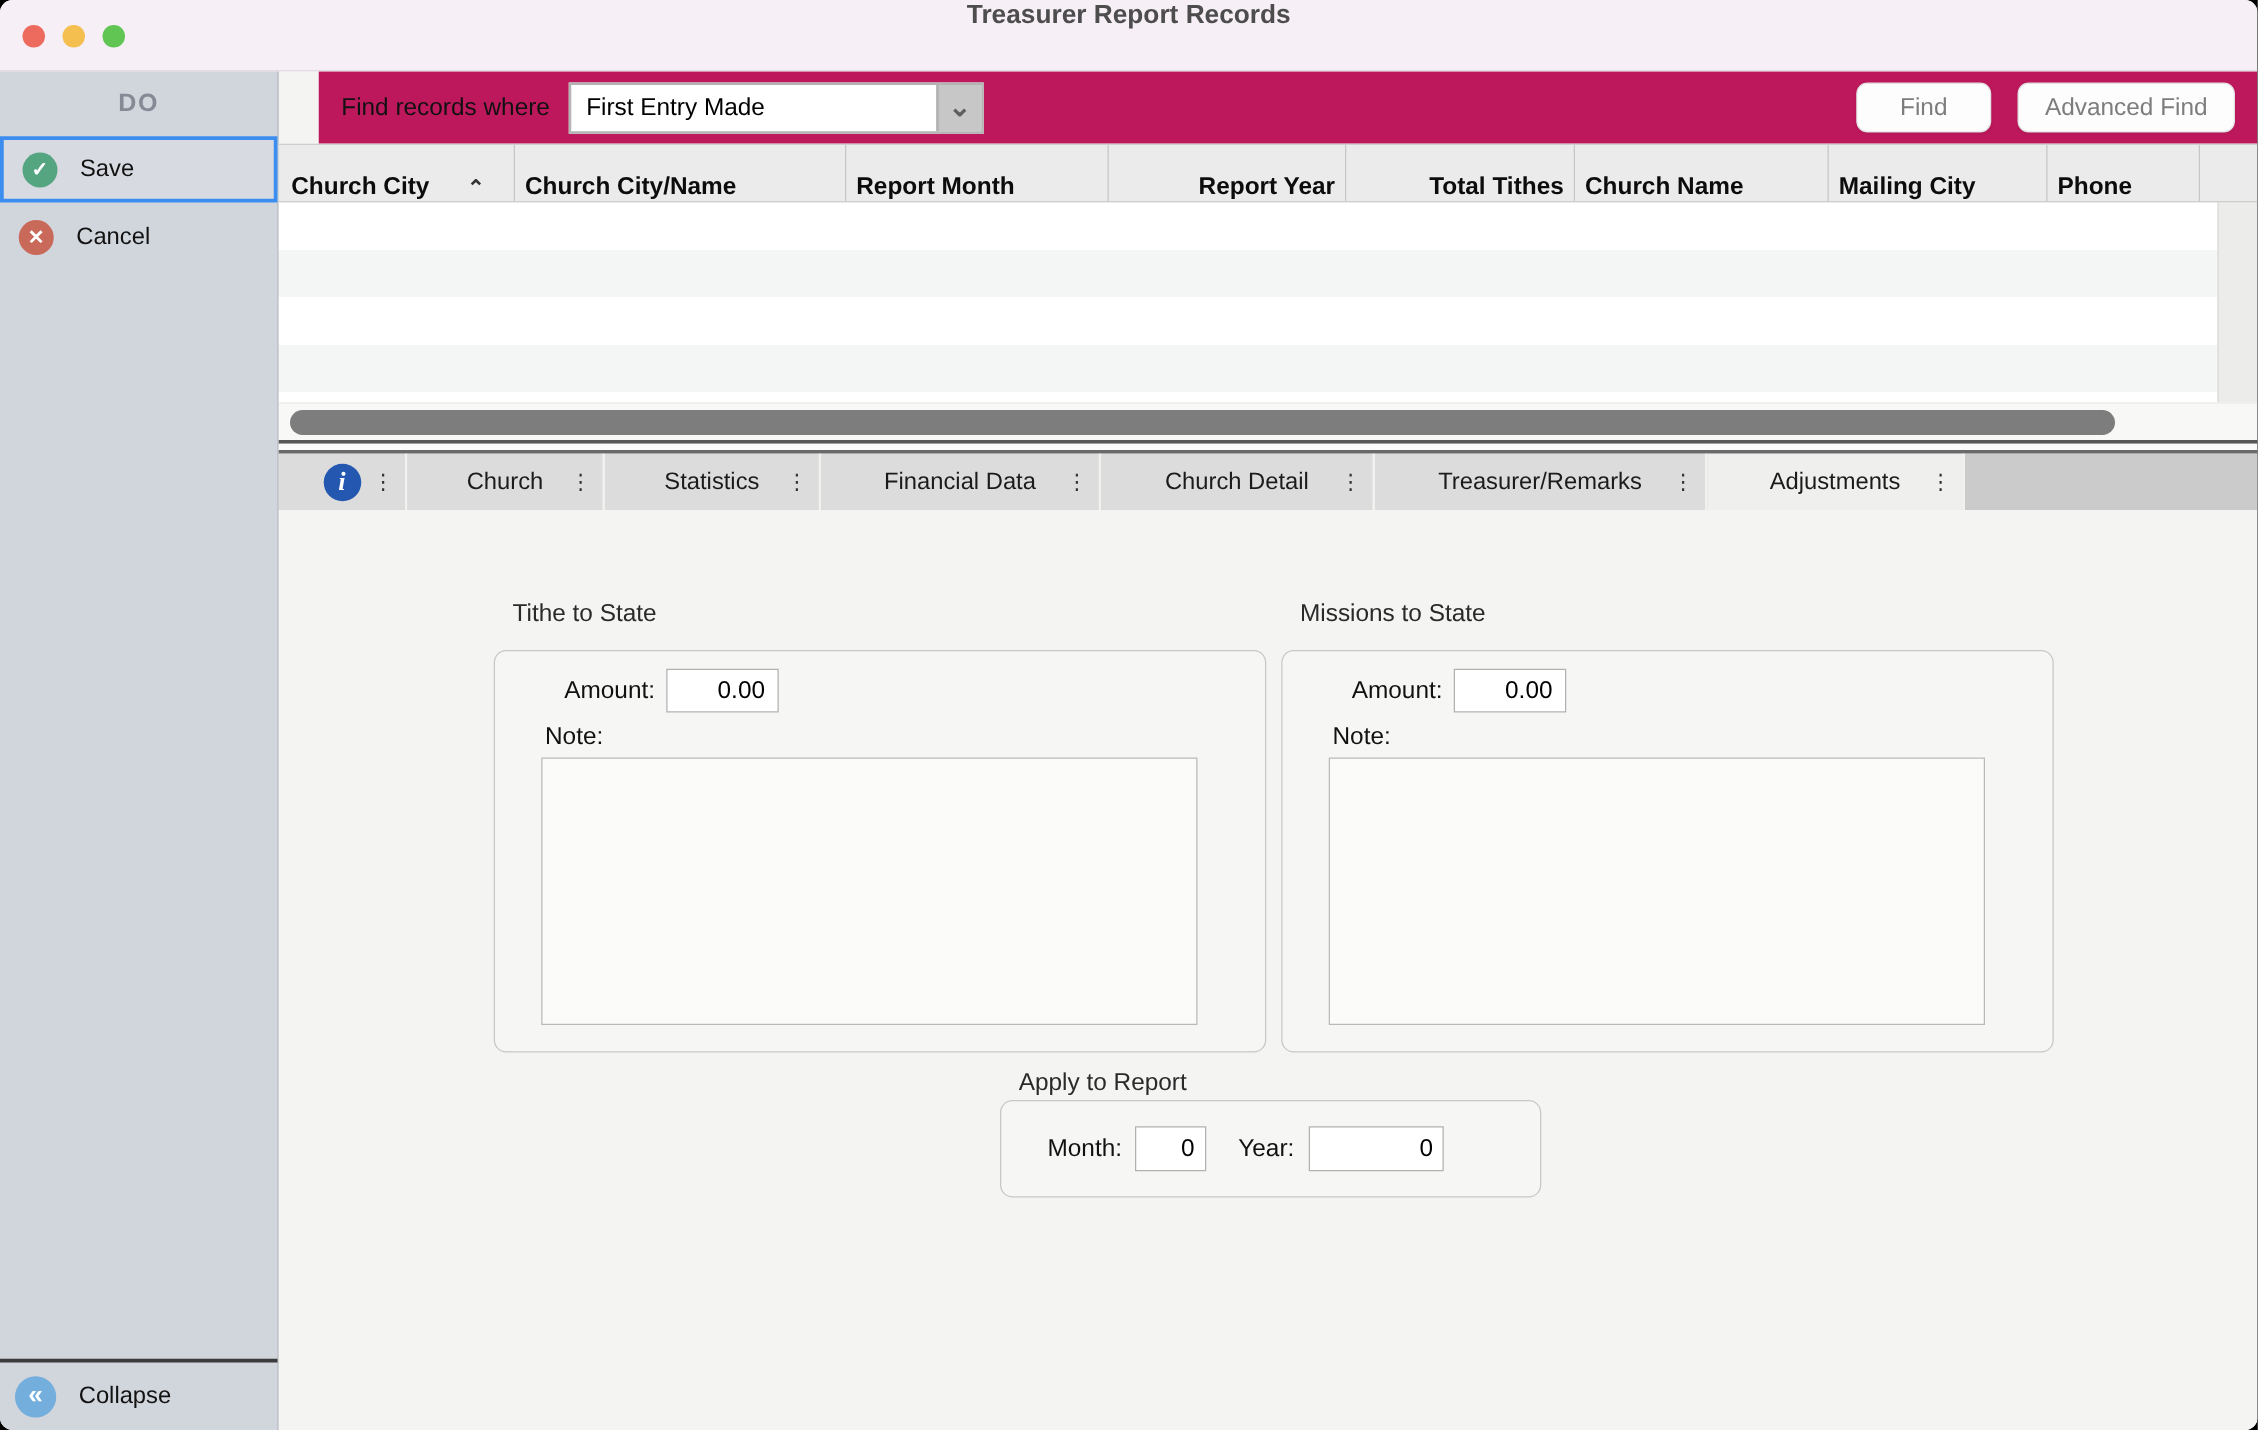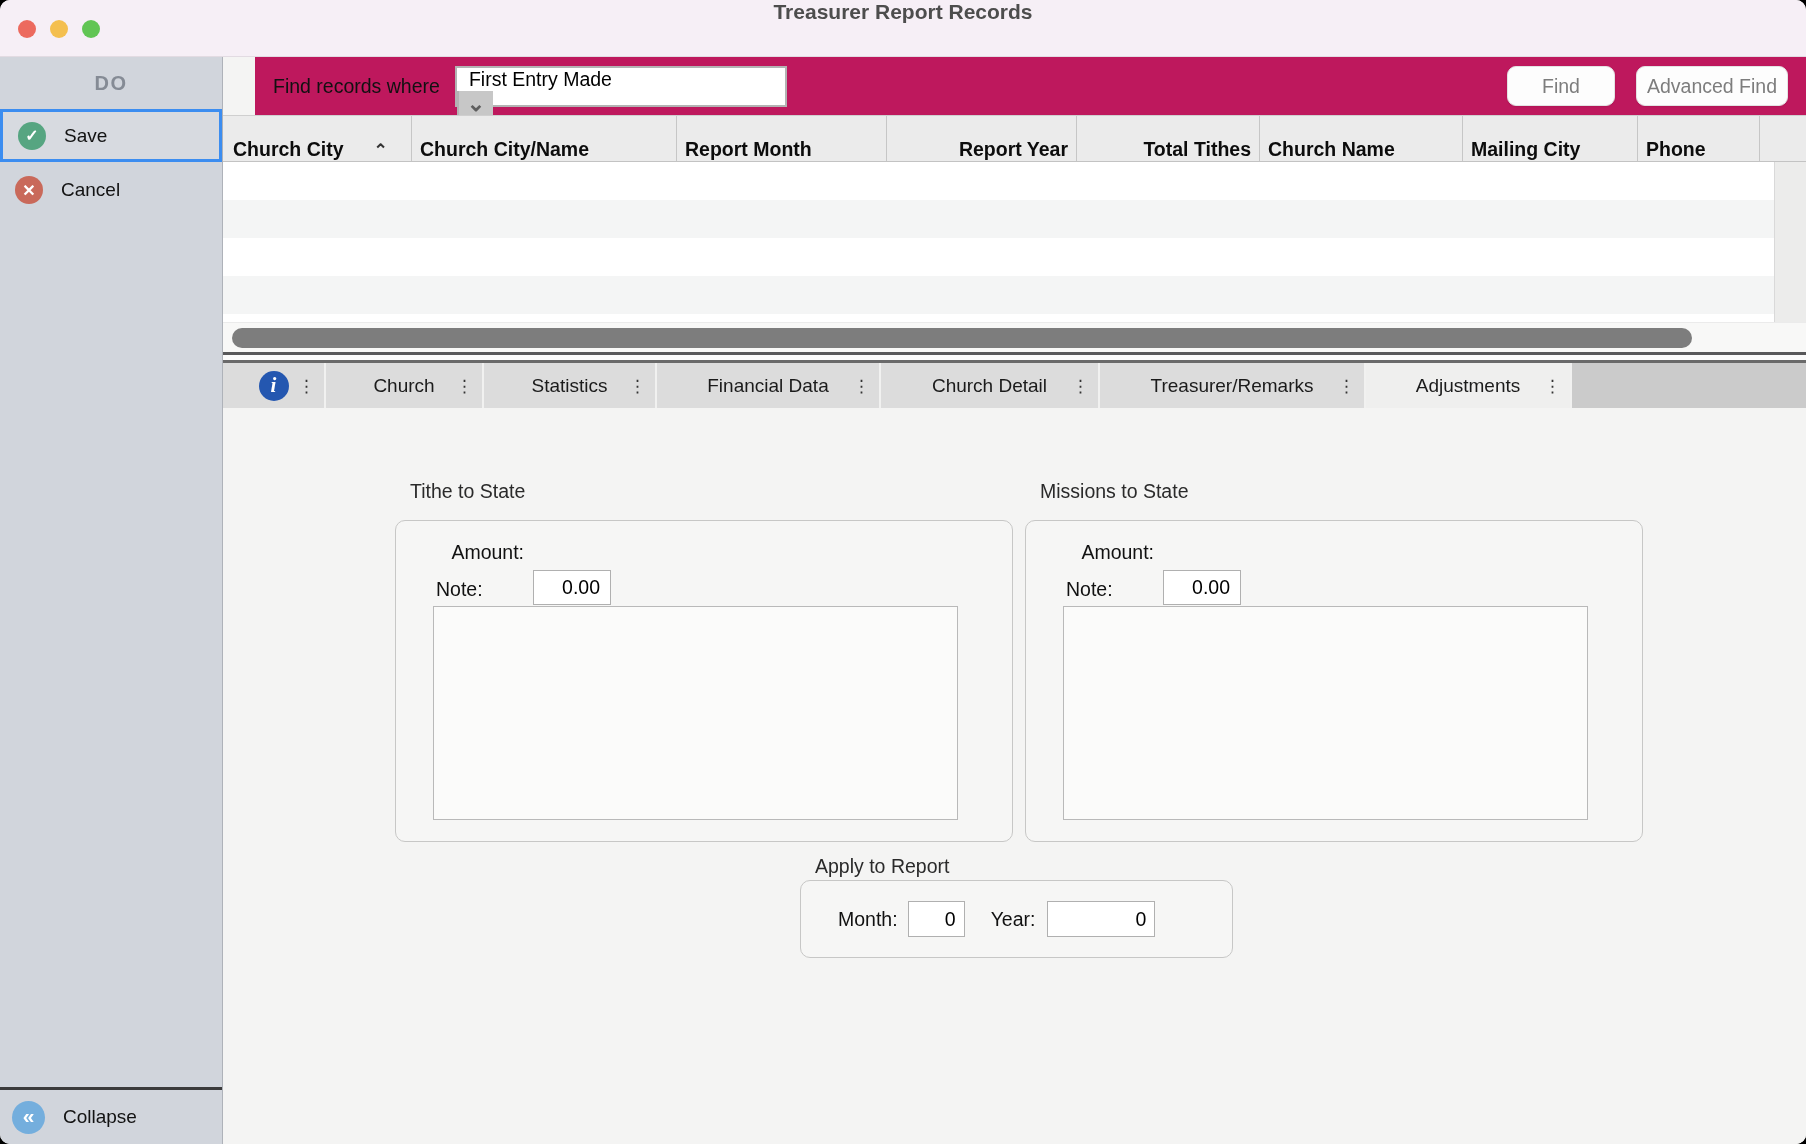--- a/index.html
+++ b/index.html
@@ -36,29 +36,29 @@
                     display:flex; align-items:center; justify-content:center; font-size:21px;
                     font-weight:bold; padding-bottom:3px; }
 
   
   .content{ flex:1; display:flex; flex-direction:column; min-width:0; background:#f4f4f3; }
 
   .findbar{ height:58px; flex:0 0 auto; background:#be185d; display:flex; align-items:center;
             padding:0 18px;margin-left:32px; }
   .find-label{ font-size:19.5px; color:#111; margin-right:15px; }
   .combo{ width:332px; height:41px; background:#fff; border:2px solid #b3b3b3; display:flex;
-          align-items:stretch;flex-direction:column; }
+          align-items:stretch; }
   .combo-value{ flex:1; display:flex; align-items:center; padding-left:12px; font-size:19.5px; color:#000; }
   .combo-btn{ width:36px; background:#c7c7c7; border-left:2px solid #b3b3b3; display:flex;
               align-items:center; justify-content:center; color:#5e5e5e; font-size:22px; font-weight:bold; }
   .find-buttons{ margin-left:auto; display:flex; gap:21px; }
   .btn{ height:40px; background:#fdfdfd; border:1px solid #e3e3e3; border-radius:9px;
         box-shadow:0 1px 2px rgba(0,0,0,0.08); color:#7d7d7d; font-size:19.5px;
         display:flex; align-items:center; justify-content:center; }
-  .btn.find{ width:108px; } .btn.adv{ width:152px; }
+  .btn.find{ width:108px; } .btn.adv{ width:174px; }
 
   
   .thead{ height:47px; flex:0 0 auto; background:#ebebeb; border-top:1px solid #cfcfcf;
           border-bottom:1px solid #c3c3c3; display:flex; align-items:stretch; padding-left:2px; }
   .th{ display:flex; align-items:flex-end; padding:0 8px; font-weight:bold; font-size:19.5px; color:#0c0c0c;
        border-right:1px solid #c6c6c6; overflow:hidden; white-space:nowrap; }
   .th.right{ justify-content:flex-end; }
   .sort-caret{ font-size:17px; color:#333; margin-left:30px; font-weight:bold; }
   .w1{width:187px;} .w2{width:265px;} .w3{width:210px;} .w4{width:190px;}
   .w5{width:183px;} .w6{width:203px;} .w7{width:175px;} .w8{width:122px;}
@@ -90,23 +90,23 @@
   .info-circle{ width:30px; height:30px; border-radius:50%; background:#2457b0; color:#fff;
                 display:flex; align-items:center; justify-content:center;
                 font-family:"Liberation Serif", serif; font-weight:bold; font-size:21px; font-style:italic; }
 
   
   .panel{ flex:1; position:relative; background:#f4f4f3; }
   .group-title{ position:absolute; font-size:19.5px; color:#2a2a2a; }
   .group-box{ position:absolute; border:1px solid #c7c7c6; border-radius:10px; background:#f6f6f5; }
   .gb-amount-label{ position:absolute; left:28px; top:20px; width:100px; text-align:right;
                     font-size:19.5px; color:#111; }
-  .gb-amount-input{ position:absolute; left:137px; top:14px; width:78px; height:35px; background:#fff;
+  .gb-amount-input{ position:absolute; left:137px; top:14px; width:90px; height:35px; background:#fff;
                     border:1px solid #b0b0b0; text-align:right; padding-right:10px; font-size:19.5px;
-                    font-family:"Liberation Sans", sans-serif; color:#000;margin-top:35px; }
+                    font-family:"Liberation Sans", sans-serif; color:#000; }
   .gb-note-label{ position:absolute; left:40px; top:57px; font-size:19.5px; color:#111; }
   .gb-note-area{ position:absolute; left:37px; top:85px; width:525px; height:214px; background:#fbfbfa;
                  border:1px solid #b9b9b9; resize:none; font-size:18px;
                  font-family:"Liberation Sans", sans-serif; }
   #tithe-title{ left:187px; top:72px; }
   #tithe-box{ left:172px; top:112px; width:618px; height:322px; }
   #missions-title{ left:817px; top:72px; }
   #missions-box{ left:802px; top:112px; width:618px; height:322px; }
   #apply-title{ left:592px; top:447px; }
   #apply-box{ left:577px; top:472px; width:433px; height:78px; display:flex; align-items:center;

